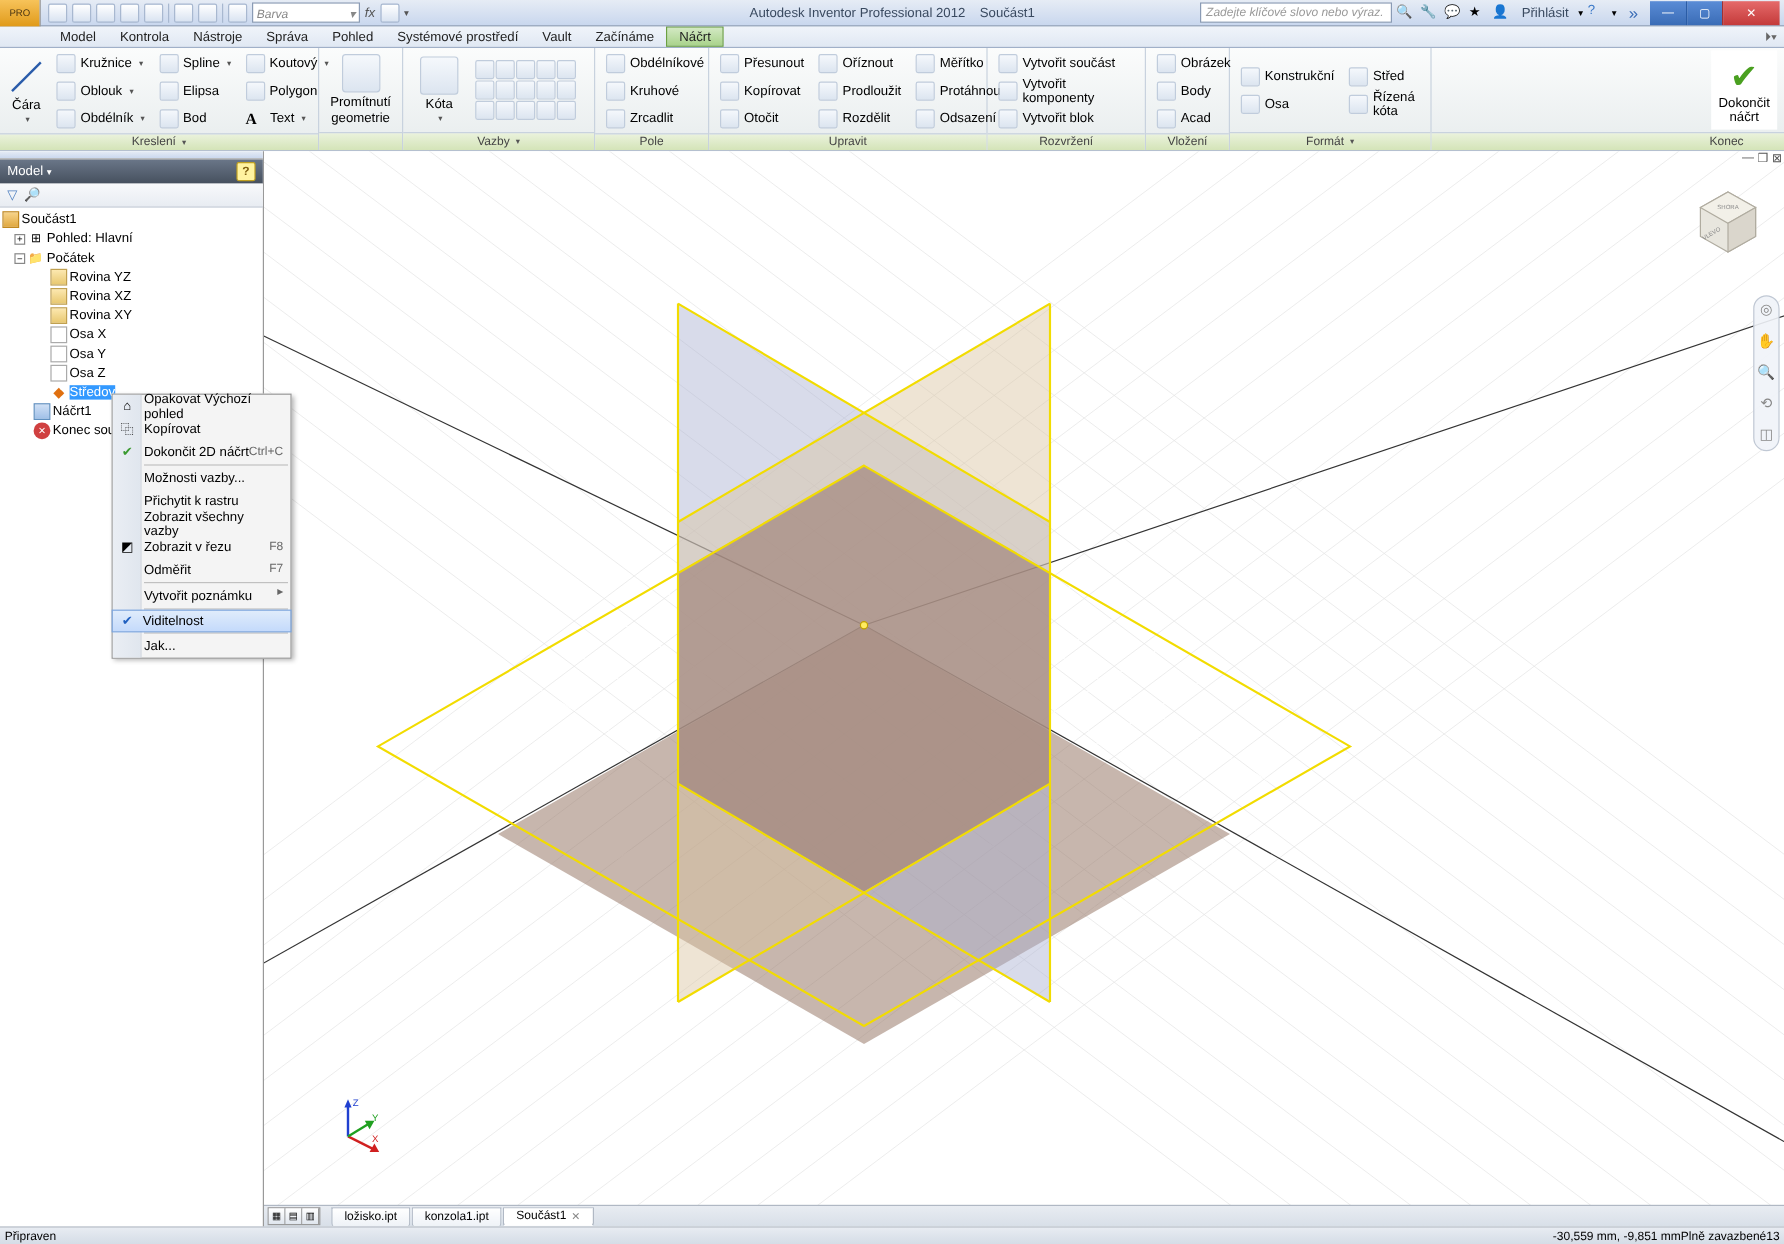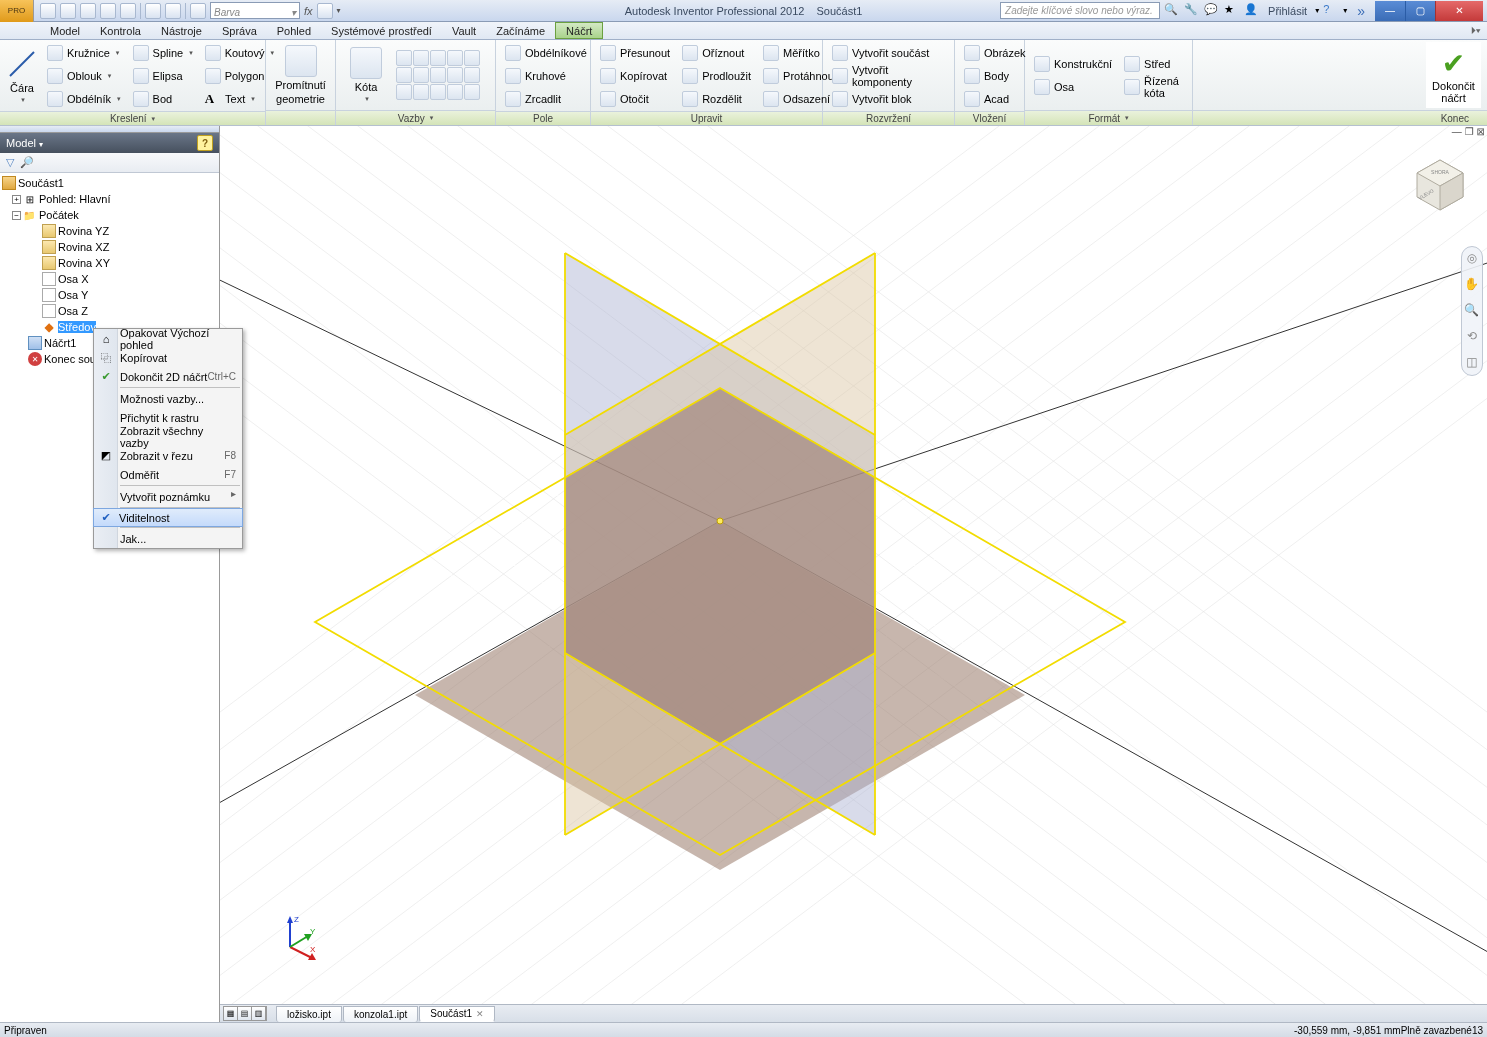--- a/index.html
+++ b/index.html
@@ -409,21 +409,21 @@
   </div>
 
   <div class="rib-panel" style="flex:1;border-right:none">
     <div class="rib-body" style="justify-content:flex-end">
       <div class="rib-finish">
         <div class="check">✔</div>
         <span>Dokončit</span>
         <span>náčrt</span>
       </div>
     </div>
-    <div class="rib-label" style="justify-content:flex-end;padding-right:18px">Konec</div>
+    <div class="rib-label" style="justify-content:flex-end;padding-right:34px">Konec</div>
   </div>
 </div>
 
 <div class="workspace">
 
   <div class="browser">
     <div class="browser-top"></div>
     <div class="browser-header">
       <span><span>Model</span> <span style="font-size:8px">▾</span></span>
       <span class="q">?</span>

